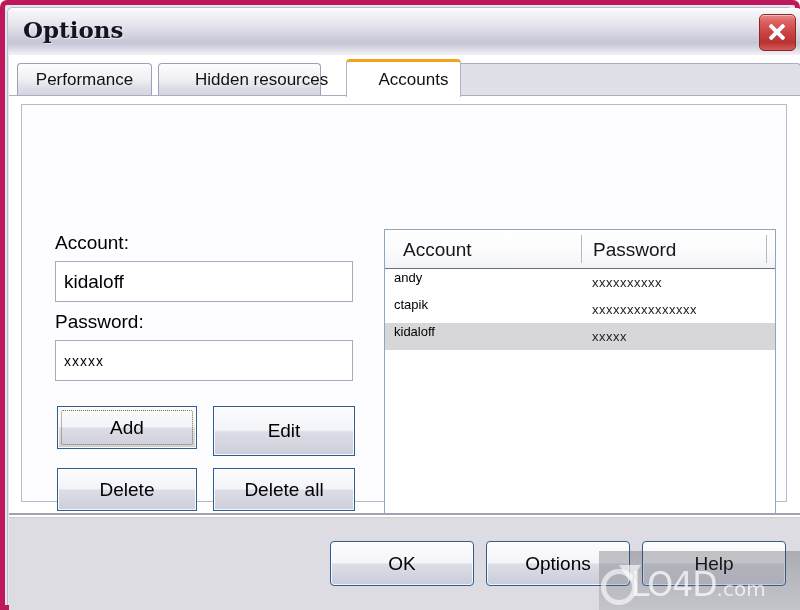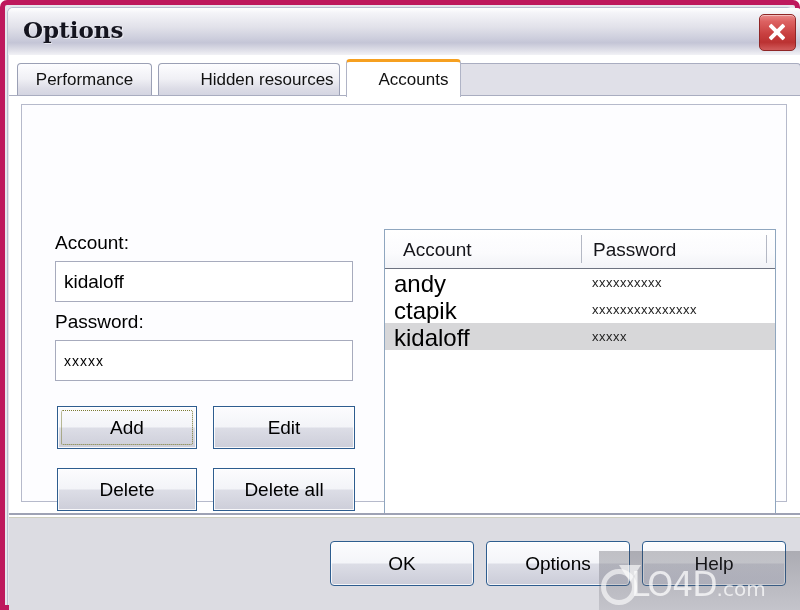--- a/index.html
+++ b/index.html
@@ -180,21 +180,21 @@
     justify-content: center;
   }
   .btn.focused::after {
     content: "";
     position: absolute;
     left: 3px; top: 3px; right: 3px; bottom: 3px;
     border: 1px dotted #7a7a30;
     border-radius: 2px;
   }
   #btn-add    { left: 48px;  top: 310px; width: 140px; height: 43px; }
-  #btn-edit   { left: 204px; top: 310px; width: 142px; height: 43px; text-align: center; }
+  #btn-edit   { left: 204px; top: 310px; width: 142px; height: 50px; text-align: center; }
   #btn-delete { left: 48px;  top: 372px; width: 140px; height: 43px; }
   #btn-deleteall { left: 204px; top: 372px; width: 142px; height: 43px; }
 
   
   #listview {
     position: absolute;
     left: 375px; top: 133px;
     width: 392px; height: 350px;
     box-sizing: border-box;
     border: 1px solid #8fa6bf;
@@ -227,21 +227,21 @@
 
   .list-row {
     position: relative;
     height: 27px;
     cursor: pointer;
   }
   .list-row.selected { background: #d7d7d9; }
   .cell-account {
     position: absolute;
     left: 9px; top: 1px;
-    font-size: 24px;
+    font-size: 13px;
     color: #000;
   }
   .cell-password {
     position: absolute;
     left: 207px; top: 6px;
     font-size: 13px;
     color: #222;
     letter-spacing: 0.5px;
   }
 
@@ -335,21 +335,21 @@
     <div id="title-text">Options</div>
     <div id="close-button">
       <div class="x1"></div>
       <div class="x2"></div>
     </div>
   </div>
 
   <div id="tabstrip">
     <div id="tab-bg-right"></div>
     <div class="tab" id="tab-performance" style="left:8px; width:135px;">Performance</div>
-    <div class="tab" id="tab-hidden" style="left:149px; width:182px;padding-left:36px;">Hidden resources</div>
+    <div class="tab" id="tab-hidden" style="left:149px; width:163px;padding-left:36px;">Hidden resources</div>
     <div class="tab active" id="tab-accounts" style="left:337px; width:115px;">Accounts</div>
   </div>
 
   <div id="panel">
     <div id="panel-inner"></div>
 
     <div class="field-label" id="account-label">Account:</div>
     <div class="text-input" id="account-input">kidaloff</div>
 
     <div class="field-label" id="password-label">Password:</div>

